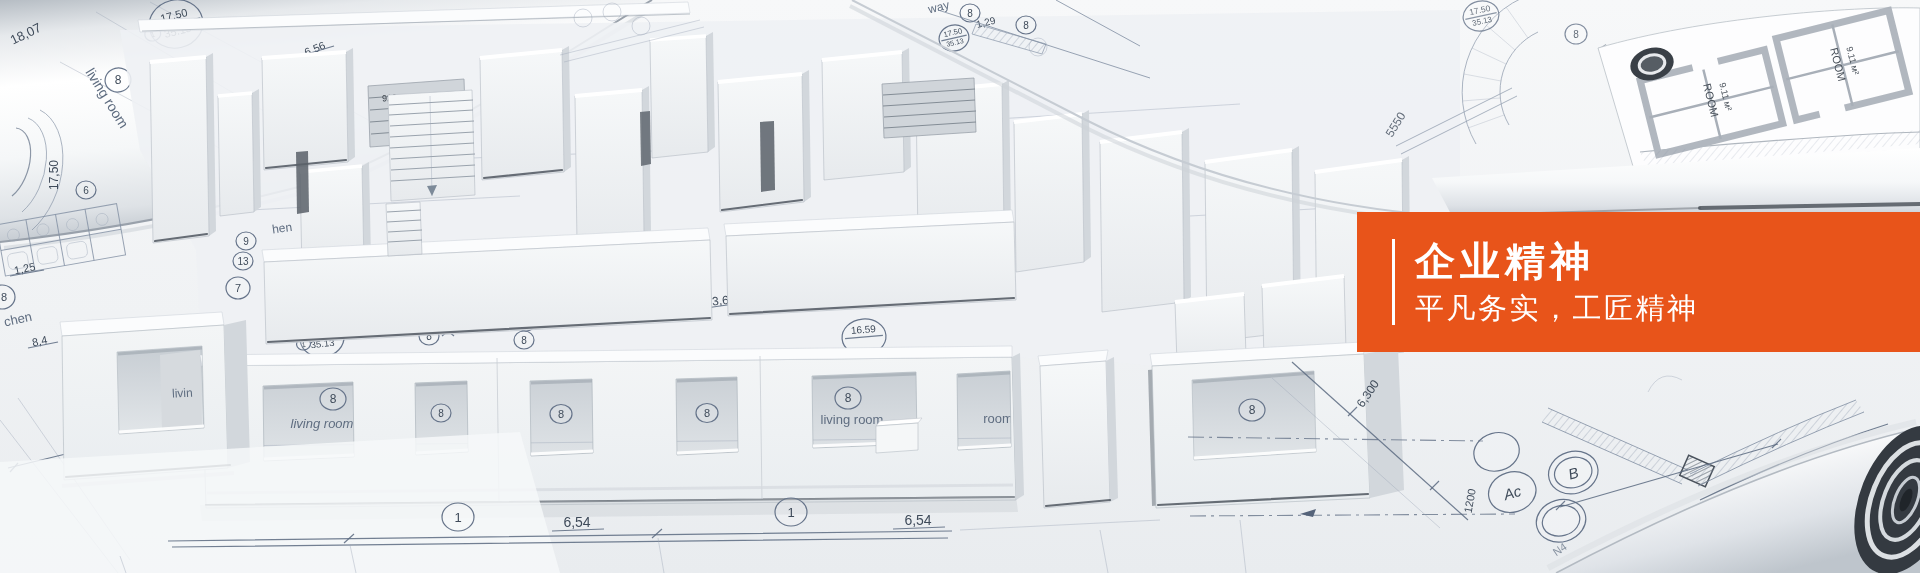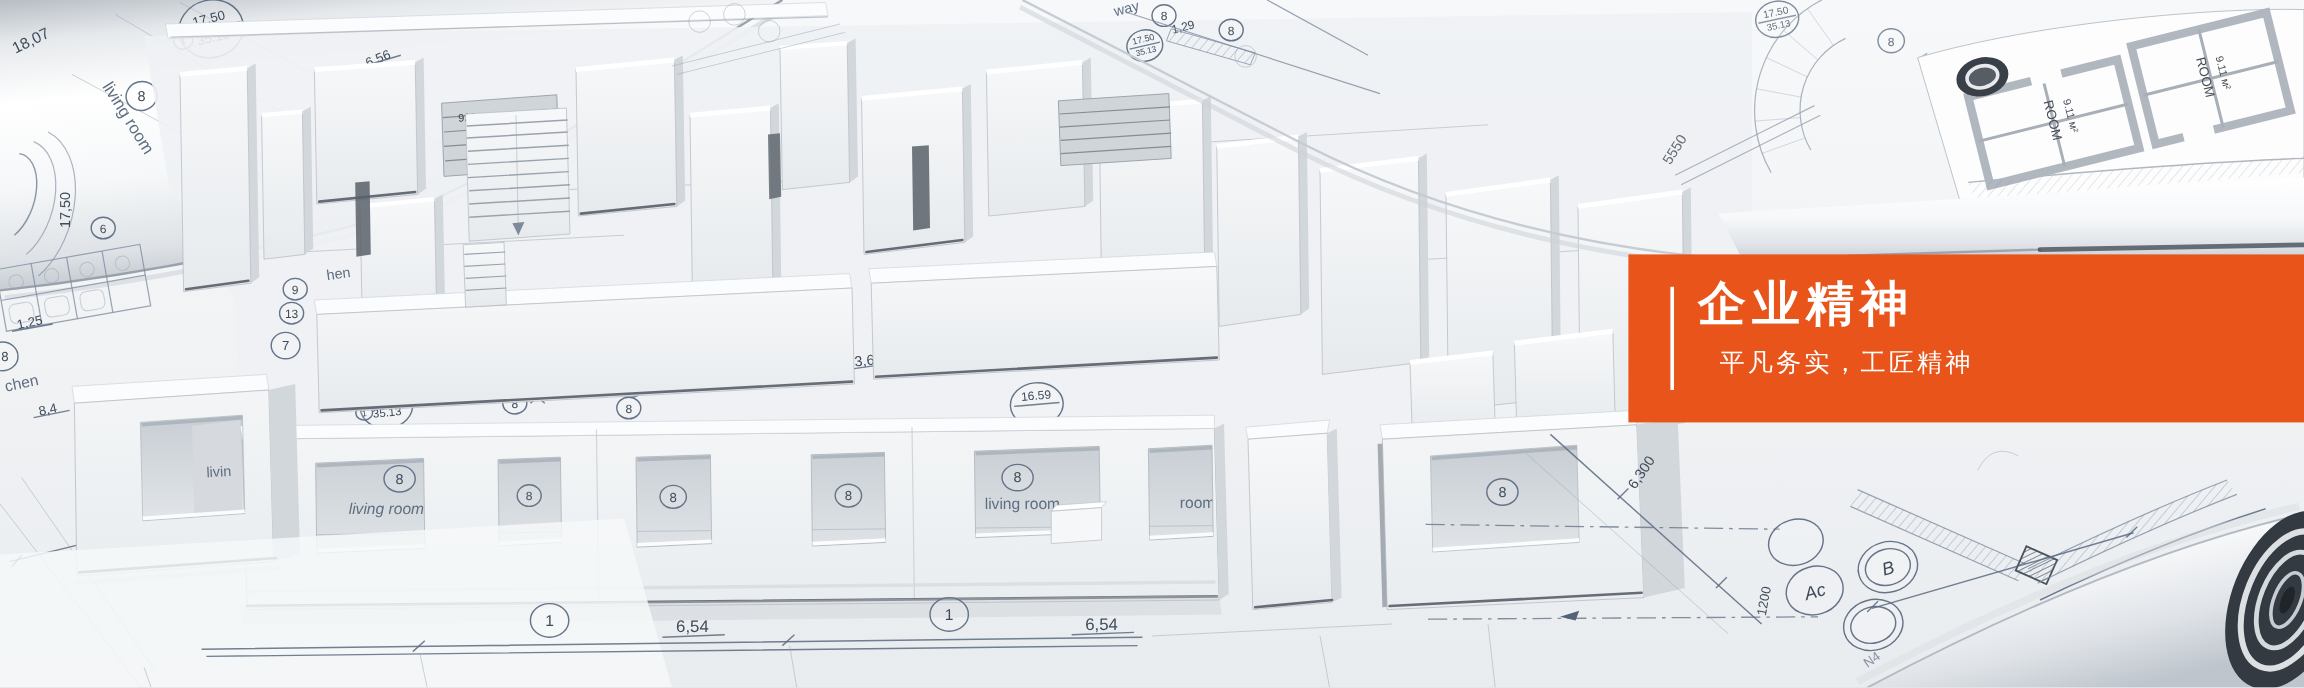--- a/index.html
+++ b/index.html
@@ -21,21 +21,21 @@
   .ws{fill:#d2d7dc;stroke:none}
   .seam{stroke:#454c56;stroke-width:2.2;opacity:.8;stroke-linecap:round;fill:none}
   .shd{stroke:#ccd1d7;stroke-width:4;opacity:.55;fill:none}
   text{user-select:none}
   
   .quote{position:absolute;left:1357px;top:212px;width:635px;height:140px;
          display:flex;align-items:center;box-sizing:border-box;padding-left:35px}
   .quote .bar{width:3px;height:86px;flex:none}
   .quote .tx{margin-left:20px}
   .quote h2{margin:0 0 13px;font-size:40px;line-height:1;letter-spacing:5px;font-weight:700}
-  .quote p{margin:18px;font-size:21px;line-height:1;letter-spacing:2.5px;font-weight:500}
+  .quote p{margin:0;font-size:29px;line-height:1;letter-spacing:2.5px;font-weight:500}
 </style>
 </head>
 <body>
 
 <div class="stage">
 <svg class="scene" viewBox="0 0 1920 573">
 <defs>
   <linearGradient id="gwf" x1="0" y1="0" x2="0" y2="1">
     <stop offset="0" stop-color="#f6f8f9"></stop>
           <stop offset="1" stop-color="#e7eaed"></stop>

